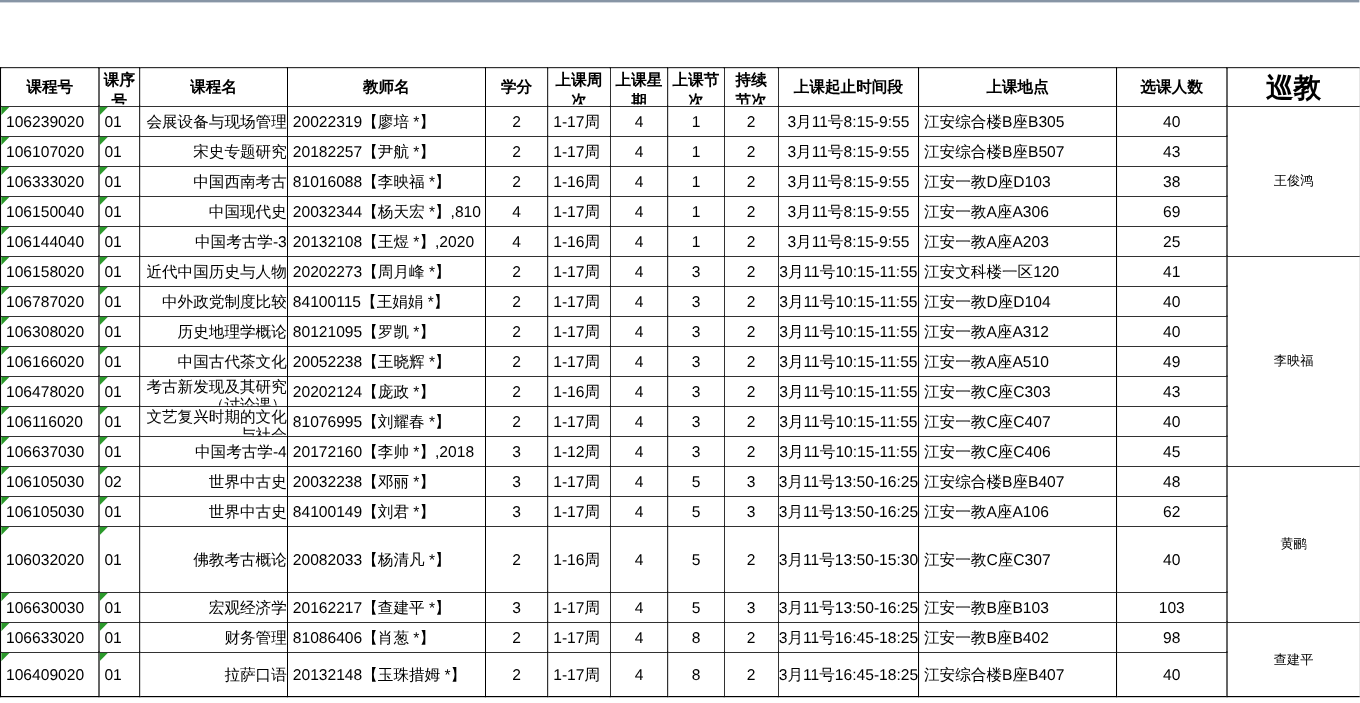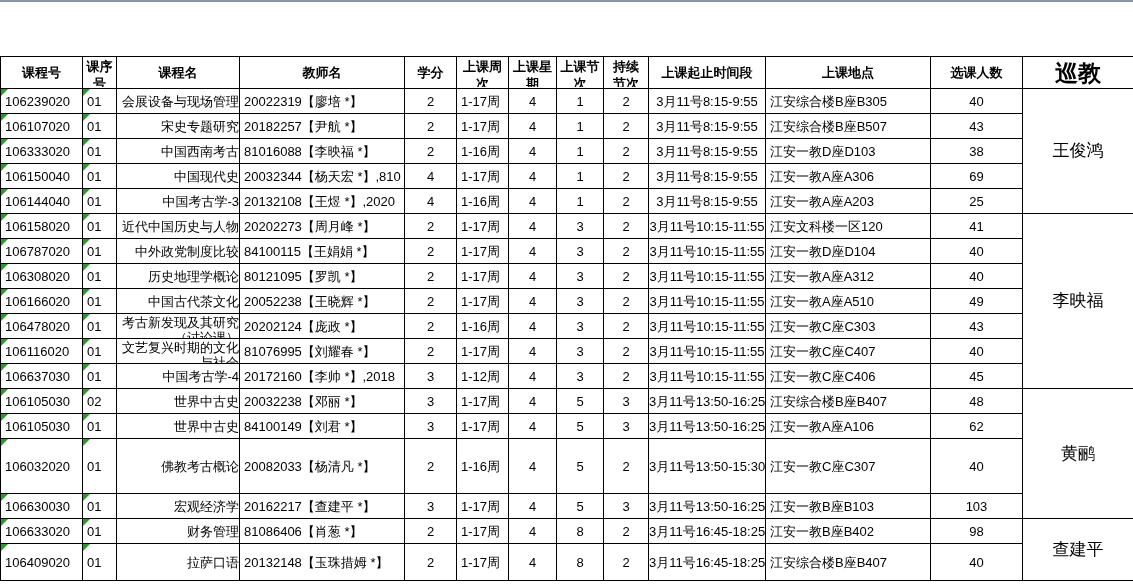--- a/index.html
+++ b/index.html
@@ -17,21 +17,21 @@
   thead tr { height:32px;padding-left:23px; }
   .hc { font-weight:bold; font-size:13px; line-height:17px; max-height:29px; overflow:hidden;
     white-space:pre-line; text-align:center; }
   .hc.insp { font-size:23px; line-height:26px; max-height:26px; white-space:nowrap; }
   .cc { font-size:13px; line-height:15px; max-height:23px; overflow:hidden; }
   .a-left .cc { text-align:left; padding-left:4px; }
   .a-center .cc { text-align:center; }
   .k-course_id .cc, .k-teacher .cc, .k-location .cc, .k-weeks .cc, .k-time .cc, .k-seq .cc { white-space:nowrap; }
   .k-name .cc { white-space:normal;text-align:right; }
   td.inspector-cell { text-align:center; }
-  td.inspector-cell .gc { font-size:17px; line-height:20px; }
+  td.inspector-cell .gc { font-size:11px; line-height:20px; }
   .tri { position:absolute; left:0; top:0; width:0; height:0;
     border-top:7px solid #2b9a2b; border-right:7px solid transparent; }
 </style>
 </head>
 <body>
 
 <div class="sheet">
   <div class="top-strip"></div>
   <table>
     <thead>

